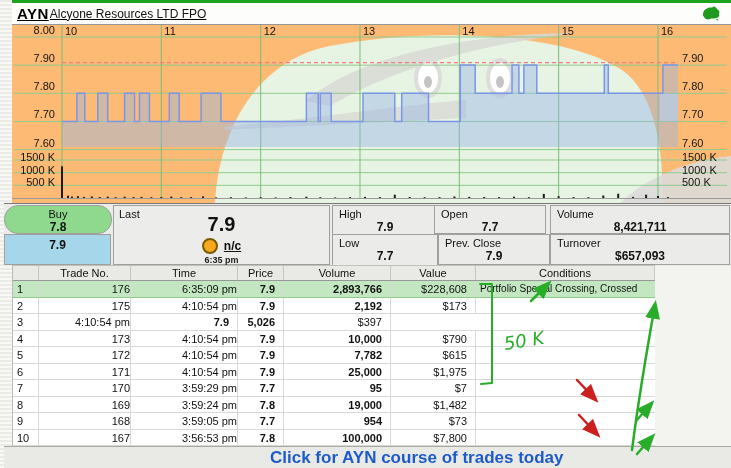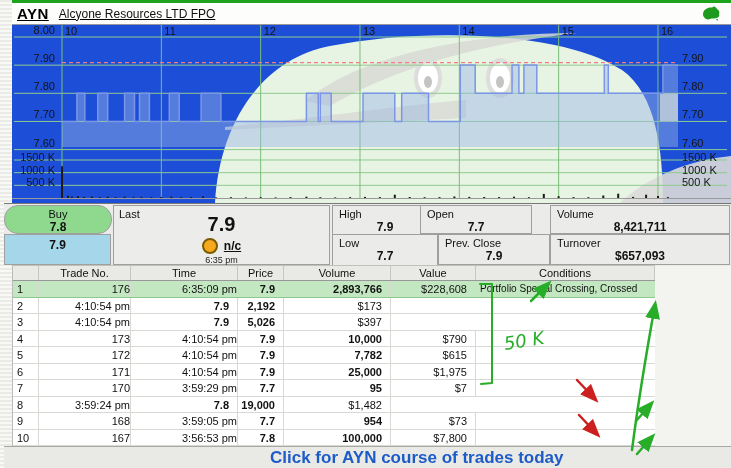--- a/index.html
+++ b/index.html
@@ -6,39 +6,39 @@
   #app{position:relative;width:731px;height:468px;overflow:hidden;
        font-family:"Liberation Sans",sans-serif;background:#f3f3f0;
        border-bottom:1px solid #9a9a98;}
   .gutter{position:absolute;left:0;top:0;width:12px;height:468px;
        background:repeating-linear-gradient(to bottom,#eaeae7 0 2px,#f8f8f5 2px 4px);
        border-right:1px solid #c9c9c5;}
   .topbar{position:absolute;left:12px;top:0;width:719px;height:3px;background:#1ea31e;}
   .titlebar{position:absolute;left:12px;top:3px;width:719px;height:21px;background:#fdfdfb;
        border-bottom:1px solid #97979a;display:flex;align-items:center;text-decoration:underline;}
   .ticker{font-size:15px;font-weight:bold;color:#000;margin-left:5px;letter-spacing:.5px;}
-  .company{font-size:12px;color:#111;margin-left:10px;}
+  .company{font-size:12px;color:#111;margin-left:1px;}
   .flag{margin-left:auto;margin-right:9px;display:flex;align-items:center;}
-  #chart-wrap{position:absolute;left:12px;top:25px;width:719px;height:178px;background:#1d4ed8;
+  #chart-wrap{position:absolute;left:12px;top:25px;width:719px;height:178px;background:#fdba74;
        border-bottom:1px solid #8a8a88;}
   #quote{position:absolute;left:4px;top:203px;width:727px;height:62px;background:#ebebe9;
        border-top:1px solid #777;font-size:11px;color:#111;}
   .qcell{position:absolute;border:1px solid #9f9f9d;box-sizing:border-box;background:#ebebe9;}
   .qlabel{position:absolute;top:2px;left:6px;font-size:11px;}
   .qval{position:absolute;top:14px;left:0;right:0;text-align:center;font-size:12px;font-weight:bold;}
   .buybox{background:#8fd98f;text-align:center;}
   .sellbox{background:#a6d6ea;text-align:center;}
   .bs-line1{margin-top:2px;font-size:11px;}
   .bs-line2{font-size:12px;font-weight:bold;}
   .lastcell{background:#ececea;}
   .lastprice{text-align:center;font-size:20px;font-weight:bold;margin-top:7px;}
   .ncrow{display:flex;align-items:center;justify-content:center;gap:6px;margin-top:2px;}
   .nc-circle{width:12px;height:12px;border-radius:50%;background:#f6a81f;border:2px solid #7a5c00;}
   .nc-text{font-size:12px;font-weight:bold;text-decoration:underline;}
-  .lasttime{text-align:center;font-size:9px;margin-top:1px;color:#222;}
+  .lasttime{text-align:center;font-size:9px;margin-top:1px;color:#222;font-weight:bold;}
   #table{position:absolute;left:12px;top:265px;width:643px;background:#fff;font-size:11px;
        border-left:1px solid #bbb;box-sizing:border-box;color:#111;}
   .thead{display:grid;grid-template-columns:26px 92px 107px 46px 107px 85px 1fr;height:16px;
        background:#e9e9e6;border-bottom:1px solid #98989a;border-top:1px solid #c0c0bd;box-sizing:border-box;}
   .th{text-align:center;line-height:14px;border-right:1px solid #c6c6c3;overflow:hidden;}
   .trow{display:grid;grid-template-columns:26px 92px 107px 46px 107px 85px 1fr;height:16.5px;
        line-height:16.5px;border-bottom:1px solid #d8d8d5;background:#fff;box-sizing:border-box;}
   .trow.hl{background:#c3e8c1;border-bottom:1px solid #8cc98a;}
   .td{border-right:1px solid #d8d8d5;overflow:hidden;white-space:nowrap;box-sizing:border-box;}
   .c-num{padding-left:4px;}
@@ -204,21 +204,21 @@
       <div class="lasttime">6:35 pm</div>
     </div>
     <div class="qcell" style="left:328px;top:1px;width:106px;height:45px;">
       <span class="qlabel">High</span>
       <div class="qval">7.9</div>
     </div>
     <div class="qcell" style="left:328px;top:30px;width:106px;height:48px;">
       <span class="qlabel">Low</span>
       <div class="qval">7.7</div>
     </div>
-    <div class="qcell" style="left:416px;top:1px;width:112px;height:29px;">
+    <div class="qcell" style="left:430px;top:1px;width:112px;height:29px;">
       <span class="qlabel">Open</span>
       <div class="qval">7.7</div>
     </div>
     <div class="qcell" style="left:434px;top:30px;width:112px;height:31px;">
       <span class="qlabel">Prev. Close</span>
       <div class="qval">7.9</div>
     </div>
     <div class="qcell" style="left:546px;top:1px;width:180px;height:29px;">
       <span class="qlabel">Volume</span>
       <div class="qval">8,421,711</div>
@@ -244,20 +244,21 @@
           <div class="td c-num">1</div>
           <div class="td c-center">176</div>
           <div class="td c-center">6:35:09 pm</div>
           <div class="td c-right bold">7.9</div>
           <div class="td c-right bold">2,893,766</div>
           <div class="td c-right">$228,608</div>
           <div class="td c-cond">Portfolio Special Crossing, Crossed</div>
         </div>
         <div class="trow">
           <div class="td c-num">2</div>
+          <div class="td c-center">175</div>
           <div class="td c-center">4:10:54 pm</div>
           <div class="td c-right bold">7.9</div>
           <div class="td c-right bold">2,192</div>
           <div class="td c-right">$173</div>
           <div class="td c-cond"></div>
         </div>
         <div class="trow">
           <div class="td c-num">3</div>
           <div class="td c-center">4:10:54 pm</div>
           <div class="td c-right bold">7.9</div>
@@ -296,20 +297,21 @@
           <div class="td c-num">7</div>
           <div class="td c-center">170</div>
           <div class="td c-center">3:59:29 pm</div>
           <div class="td c-right bold">7.7</div>
           <div class="td c-right bold">95</div>
           <div class="td c-right">$7</div>
           <div class="td c-cond"></div>
         </div>
         <div class="trow">
           <div class="td c-num">8</div>
+          <div class="td c-center">169</div>
           <div class="td c-center">3:59:24 pm</div>
           <div class="td c-right bold">7.8</div>
           <div class="td c-right bold">19,000</div>
           <div class="td c-right">$1,482</div>
           <div class="td c-cond"></div>
         </div>
         <div class="trow">
           <div class="td c-num">9</div>
           <div class="td c-center">168</div>
           <div class="td c-center">3:59:05 pm</div>

